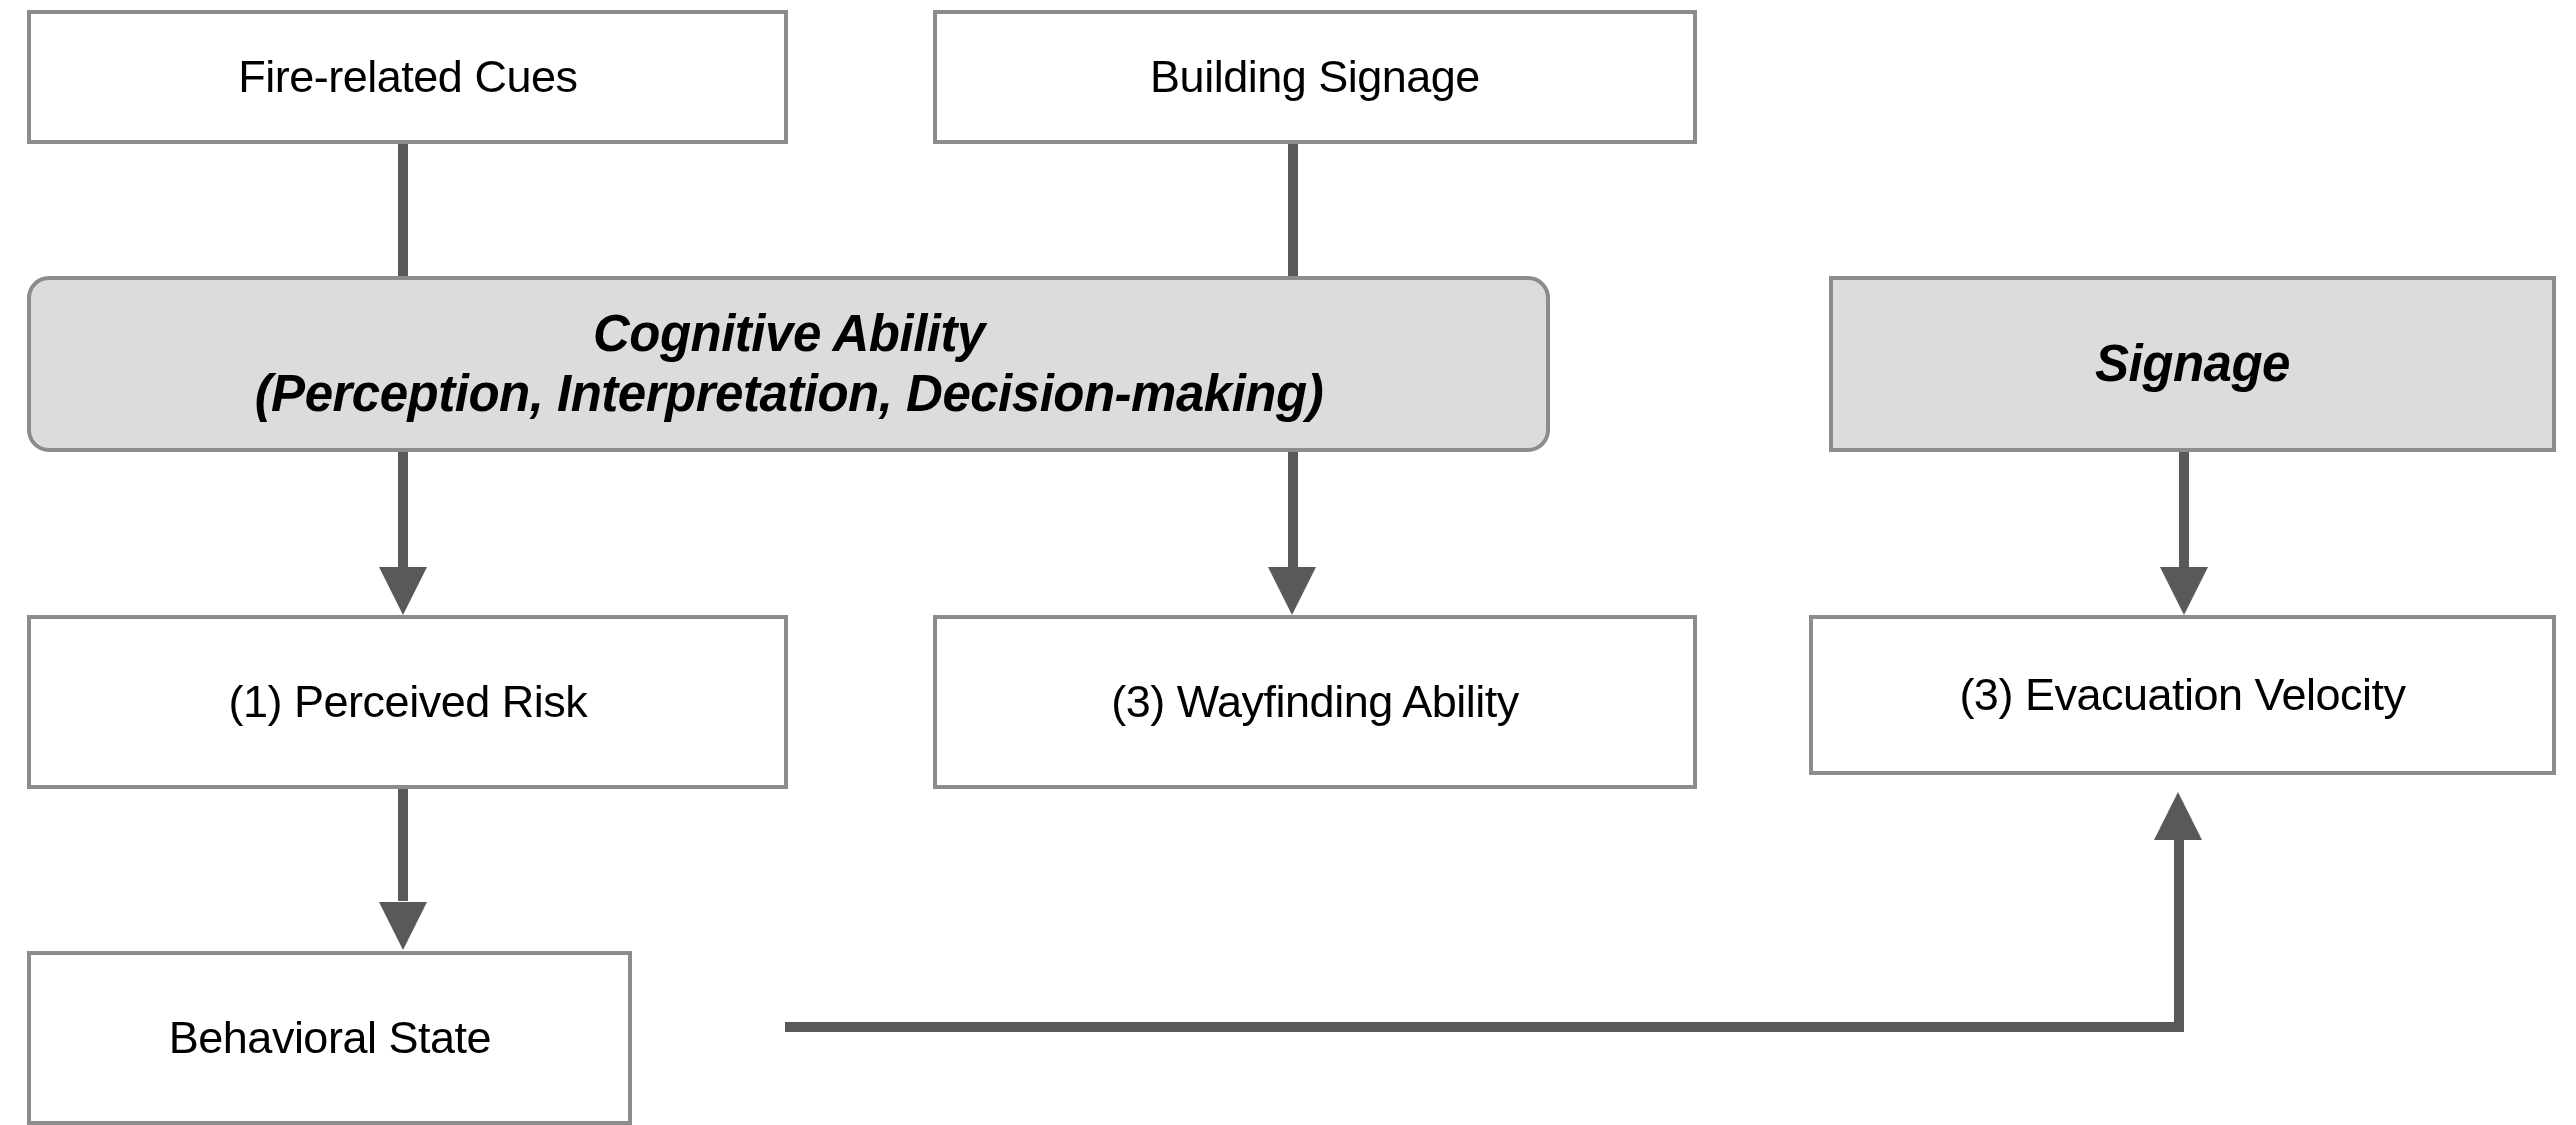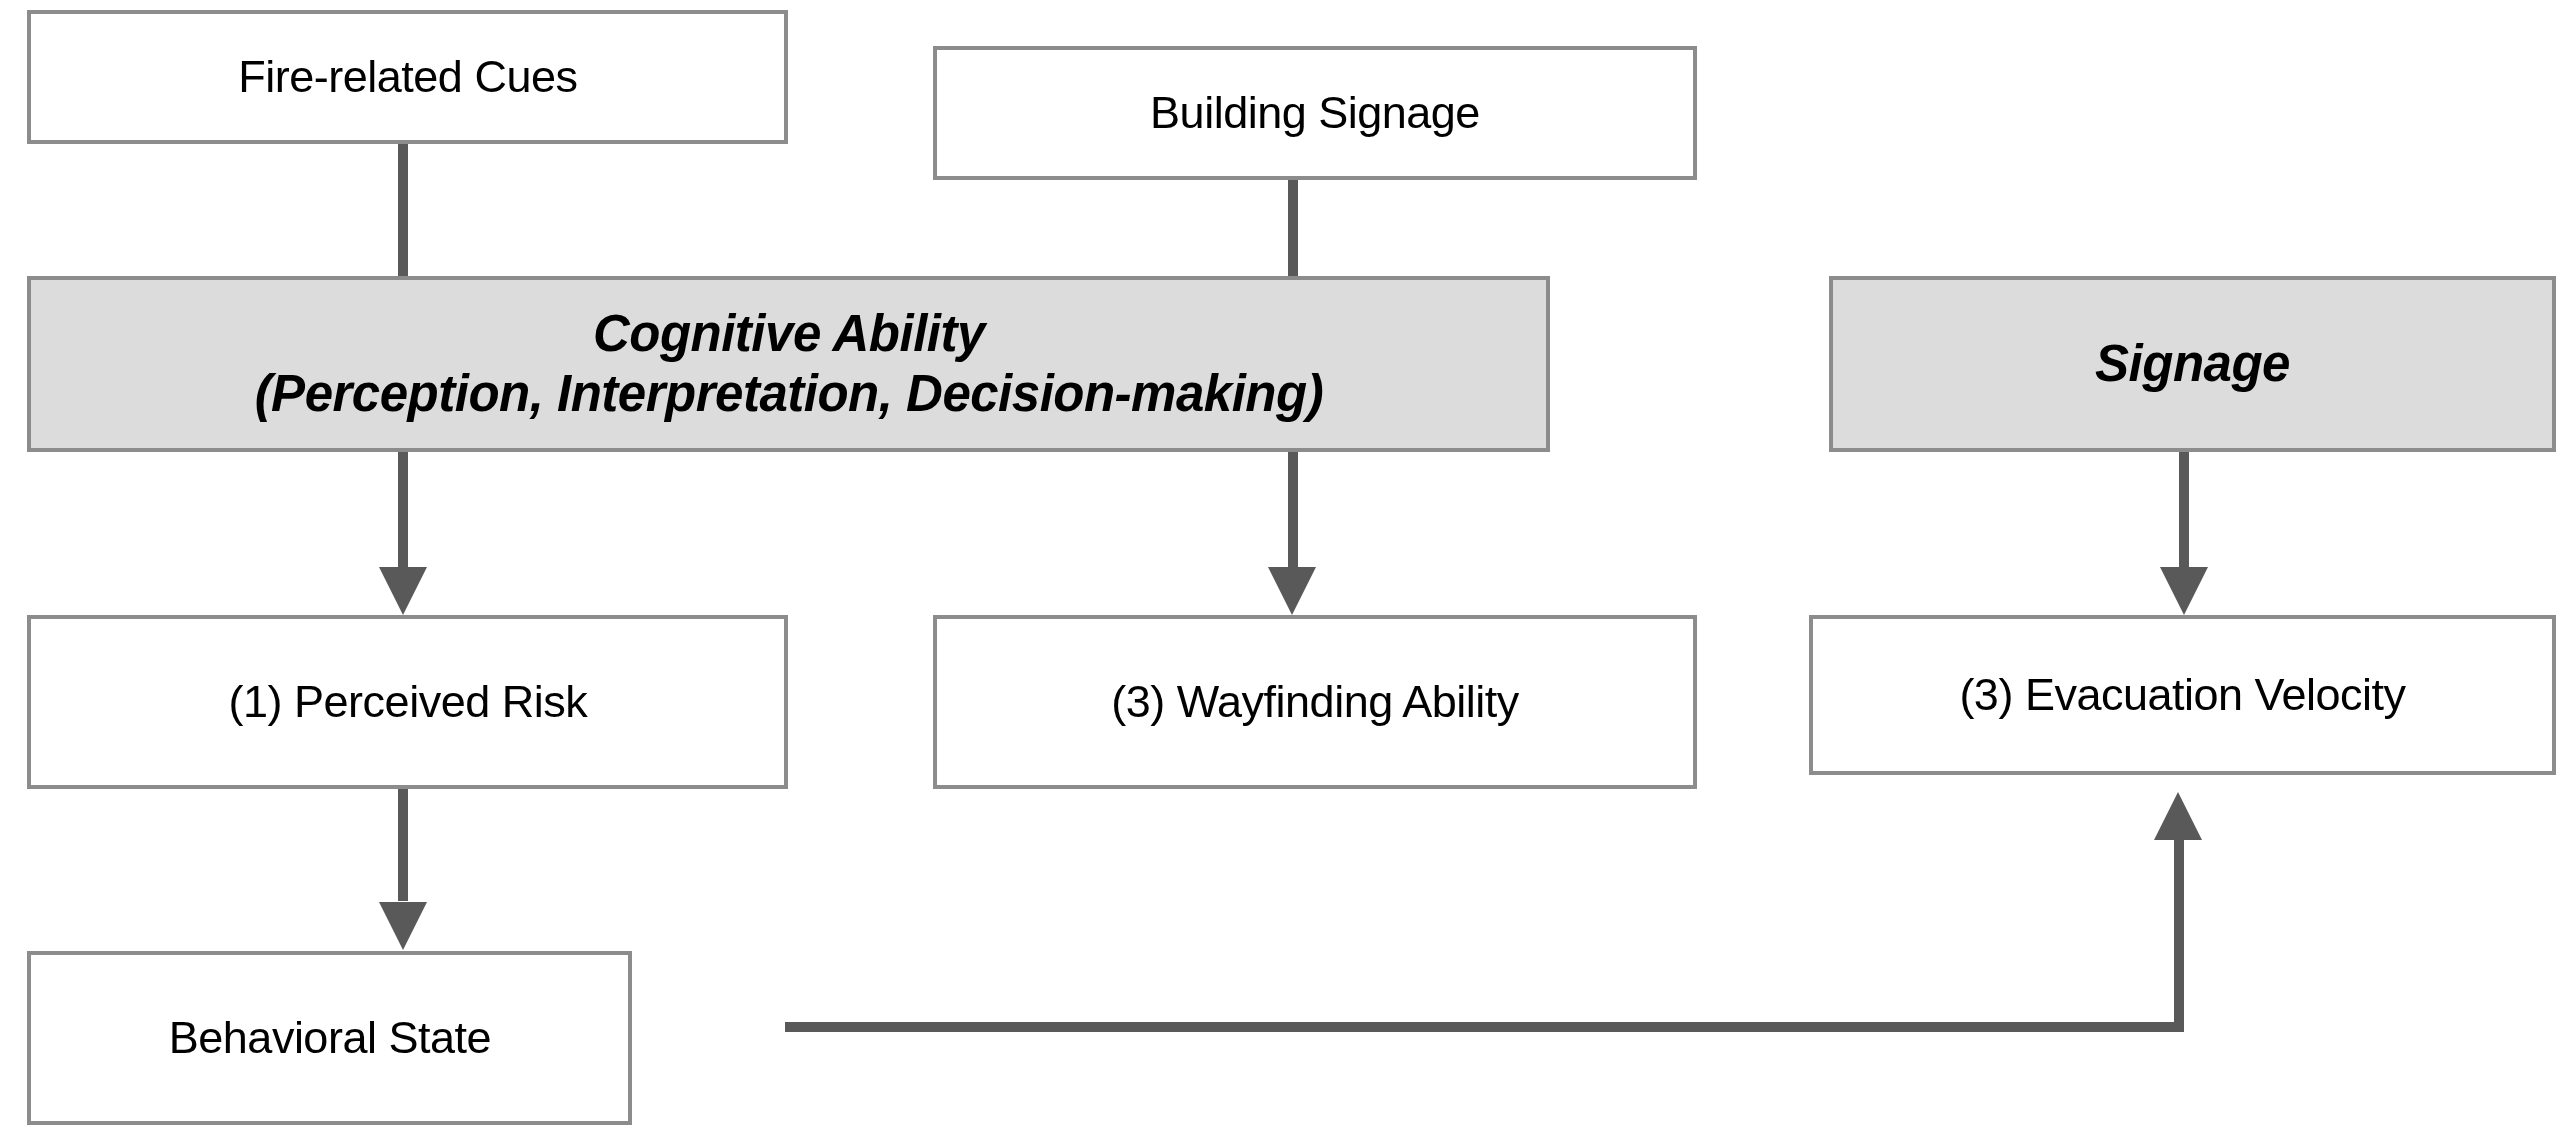--- a/index.html
+++ b/index.html
@@ -102,25 +102,25 @@
   <div class="arrow-down" style="left:379px; top:902px;"></div>
 
   <div class="hline" style="left:785px; top:1022px; width:1399px;"></div>
   <div class="vline" style="left:2174px; top:839px; height:188px;"></div>
   <div class="arrow-up" style="left:2154px; top:792px;"></div>
 
   <div class="node" style="left:27.4px; top:10px; width:761px; height:134px;">
     <span class="label">Fire-related Cues</span>
   </div>
 
-  <div class="node" style="left:933px; top:10px; width:764px; height:134px;margin-top:36px;">
+  <div class="node" style="left:933px; top:10px; width:764px; height:134px;">
     <span class="label">Building Signage</span>
   </div>
 
-  <div class="node shaded" style="left:27.4px; top:276px; width:1523px; height:176px;">
+  <div class="node shaded" style="left:27.4px; top:276px; width:1523px; height:176px;border-radius:22px;">
     <span class="label">
       <span>Cognitive Ability</span>
       <span class="line2">(Perception, Interpretation, Decision-making)</span>
     </span>
   </div>
 
   <div class="node shaded" style="left:1829px; top:276px; width:727px; height:176px;">
     <span class="label">Signage</span>
   </div>
 

